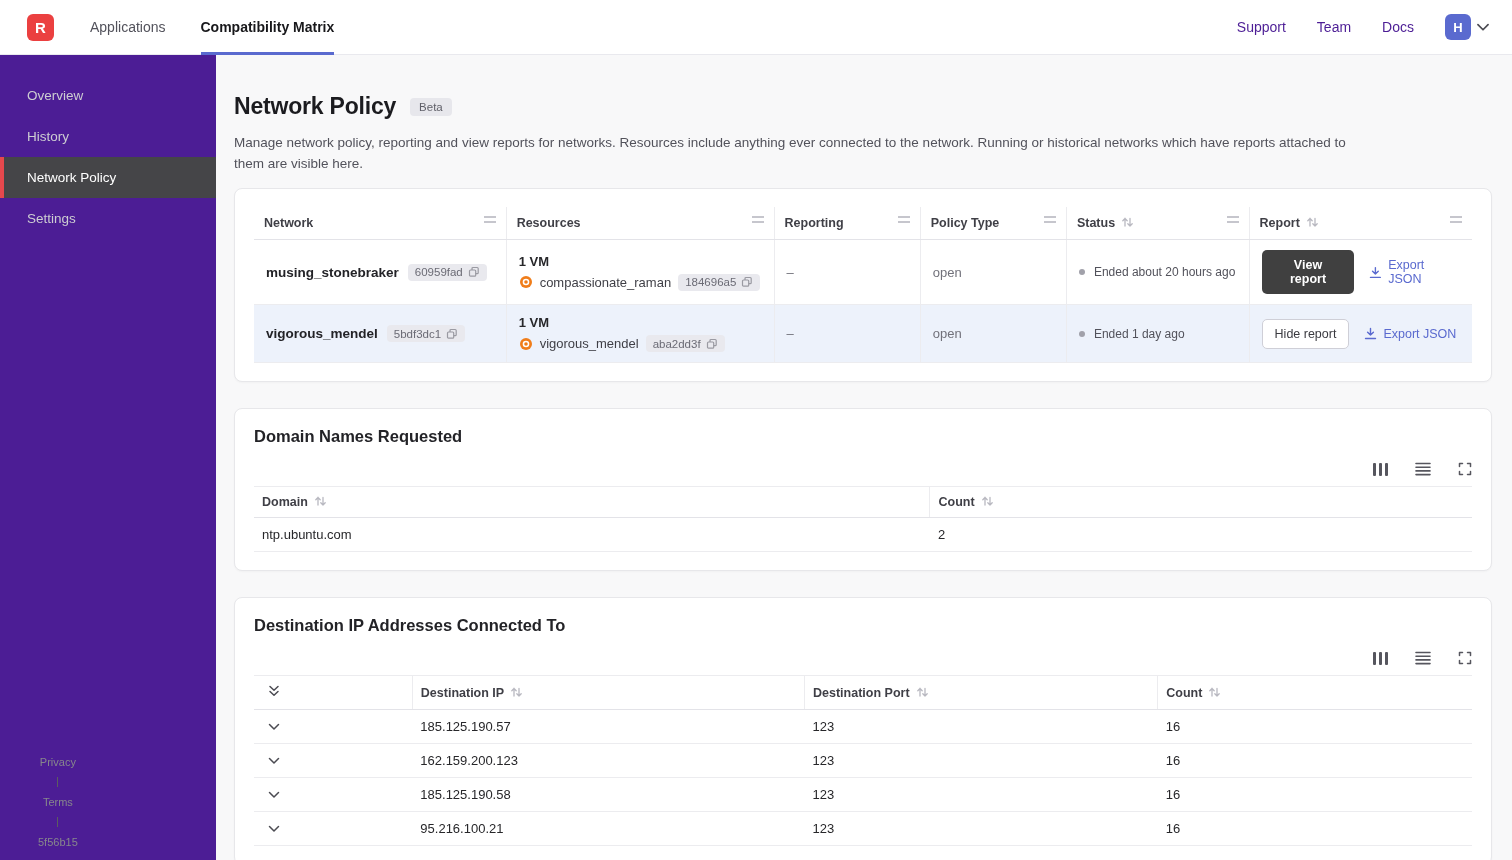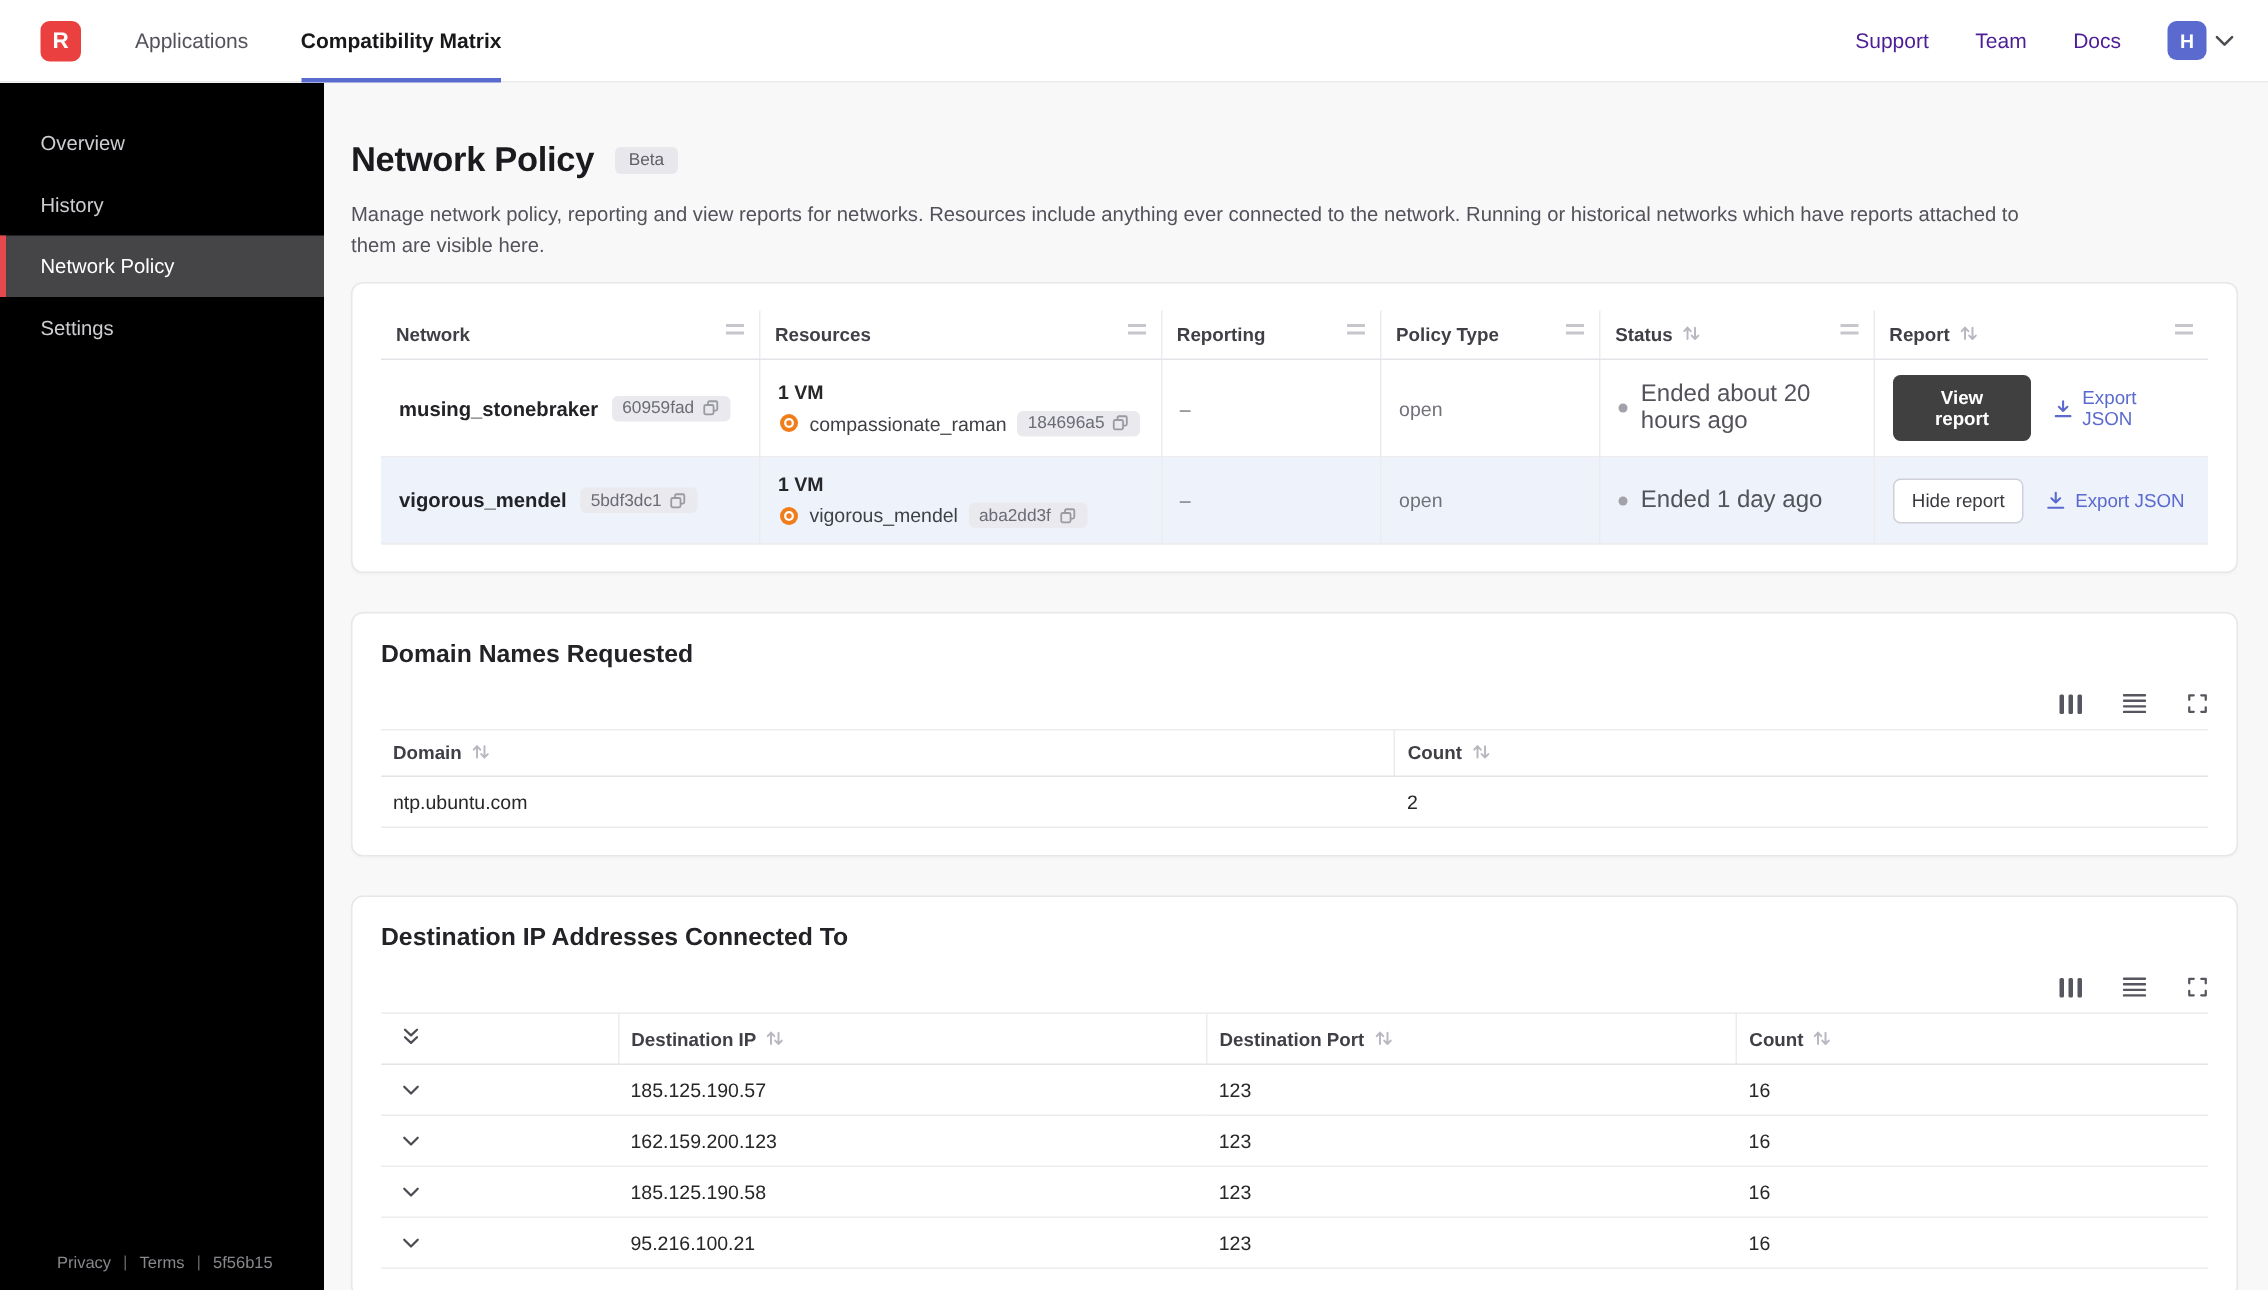--- a/index.html
+++ b/index.html
@@ -19,27 +19,27 @@
   .tb-item.active { color:#18181b; font-weight:bold; }
   .tb-item.active::after { content:""; position:absolute; left:0; right:0; bottom:0;
     height:3px; background:#5a6acf; }
   .tb-right { display:flex; align-items:center; gap:31px; padding-right:22px; }
   .tb-link { font-size:14px; color:#4c1d95; cursor:pointer; }
   .avatar-group { display:flex; align-items:center; gap:5px; cursor:pointer; }
   .avatar { width:26px; height:26px; border-radius:6px; background:#5a6acf; color:#fff;
     font-size:13px; font-weight:bold; display:flex; align-items:center; justify-content:center; }
 
   
-  .sidebar { position:fixed; top:55px; left:0; bottom:0; width:216px; background:#000000;
+  .sidebar { position:fixed; top:55px; left:0; bottom:0; width:216px; background:#4c1d95;
     padding-top:20px; z-index:10; }
   .side-item { height:41px; display:flex; align-items:center; padding-left:23px;
     border-left:4px solid transparent; color:#cdcdd2; font-size:13.5px; cursor:pointer; }
   .side-item.active { background:#454548; border-left-color:#e5484d; color:#fff; }
   .side-footer { position:absolute; bottom:12px; left:38px; display:flex; gap:9px;
-    align-items:center; font-size:11px; color:#87878c; }
+    align-items:center; font-size:11px; color:#87878c;flex-direction:column; }
   .side-footer .sep { width:1px; height:10px; background:#5c5c60; }
   .side-footer a { color:#87878c; cursor:pointer; text-decoration:none; }
 
   
   .main { margin-left:216px; margin-top:55px; padding:38px 20px 40px 18px; }
   .page-head { display:flex; align-items:center; gap:14px; }
   .page-title { font-size:23px; font-weight:bold; color:#1b1b1f; letter-spacing:-0.2px; }
   .beta { background:#e7e7ec; color:#5f5f68; font-size:11.5px; padding:3px 9px;
     border-radius:4px; }
   .page-desc { margin-top:12px; font-size:13.5px; line-height:21px; color:#52525b;
@@ -73,21 +73,21 @@
   .bordered-top th { border-top:1px solid #ececef; }
 
   .net-name { font-weight:bold; font-size:13.5px; color:#232327; }
   .cell-flex { display:flex; align-items:center; gap:9px; }
   .pill { display:inline-flex; align-items:center; gap:5px; background:#e9e9ee;
     border-radius:4px; padding:2.5px 7px; font-size:11.5px; color:#6b6b75; }
   .copy-btn { display:flex; cursor:pointer; }
   .res-line1 { font-weight:bold; font-size:13px; color:#27272a; margin-bottom:5px; }
   .res-line2 { display:flex; align-items:center; gap:7px; font-size:13px; color:#3f3f46; }
   .muted { color:#71717a; }
-  .status-flex { display:flex; align-items:center; gap:9px; font-size:16px; color:#52525b; }
+  .status-flex { display:flex; align-items:center; gap:9px; font-size:12px; color:#52525b; }
   .dot { width:6px; height:6px; border-radius:50%; background:#a1a1aa; flex:none; }
 
   .report-flex { display:flex; align-items:center; gap:15px; }
   .btn-primary { background:#404040; color:#fff; border:none; border-radius:5px;
     padding:8px 13px; font-size:12.5px; font-weight:bold; cursor:pointer;
     font-family:inherit; }
   .btn-secondary { background:#fff; color:#3a3a40; border:1px solid #cfcfd7;
     border-radius:5px; padding:7px 12px; font-size:12.5px; cursor:pointer;
     font-family:inherit; }
   .export-link { display:flex; align-items:center; gap:6px; color:#5a6acf;

